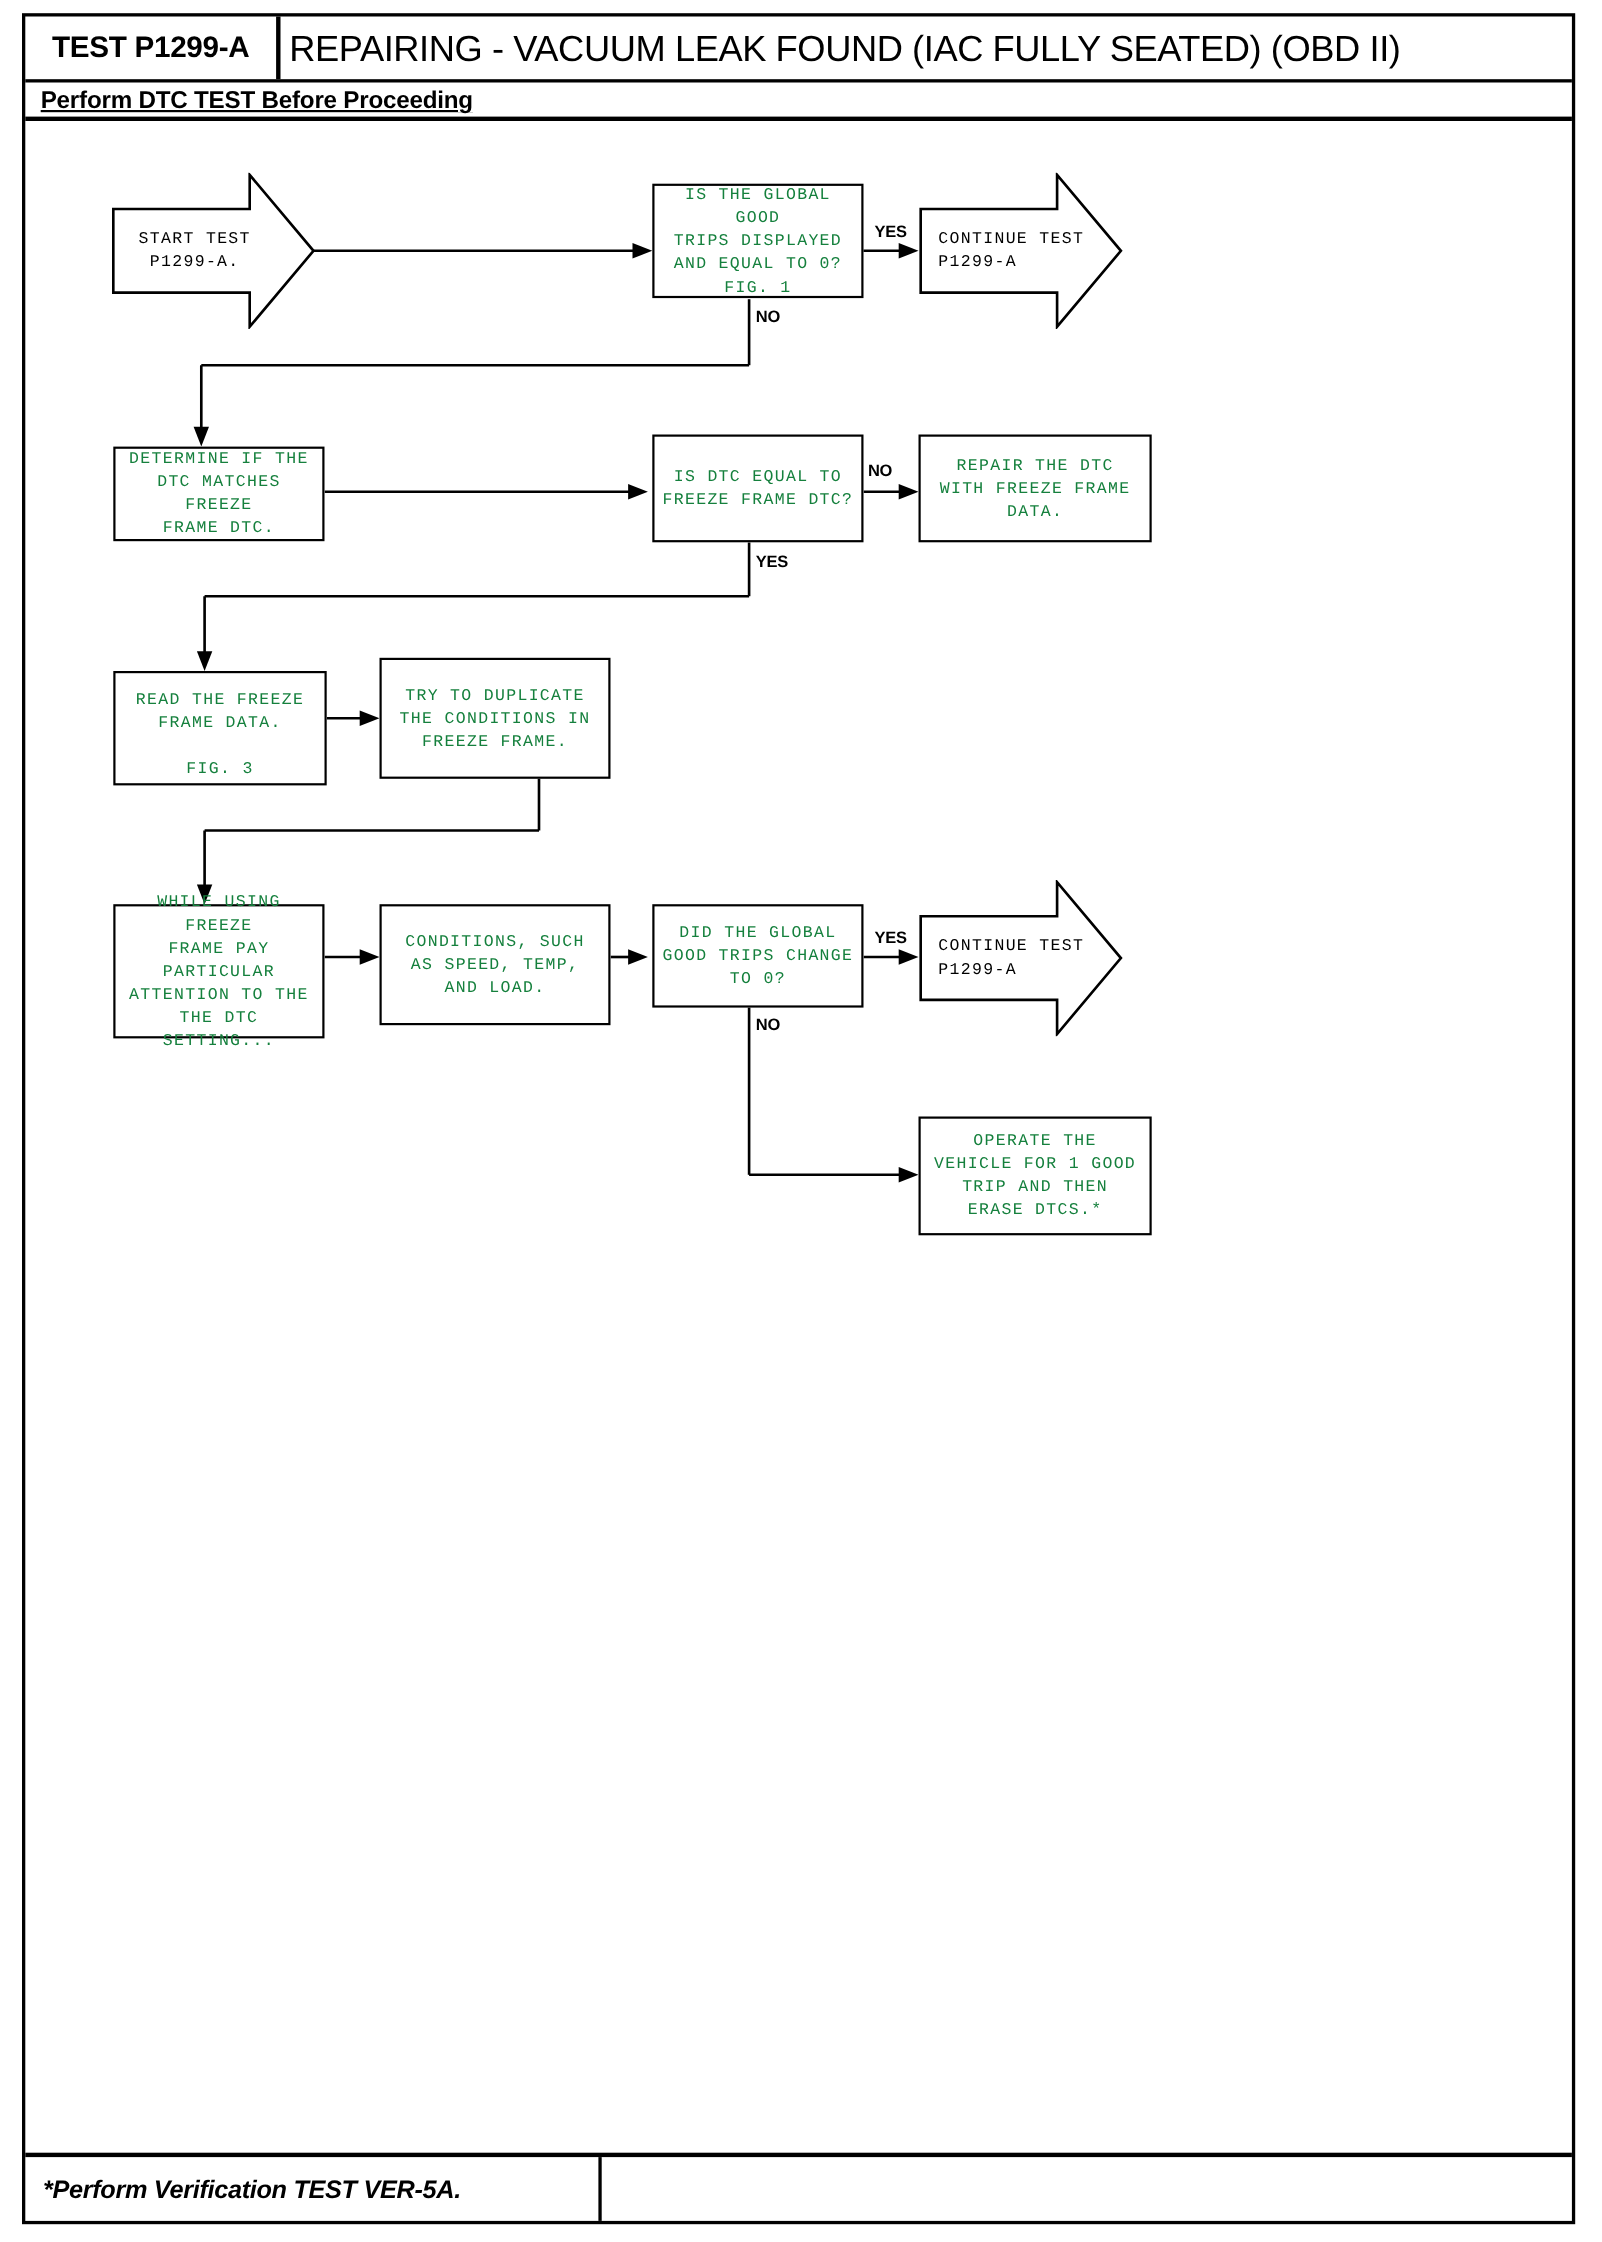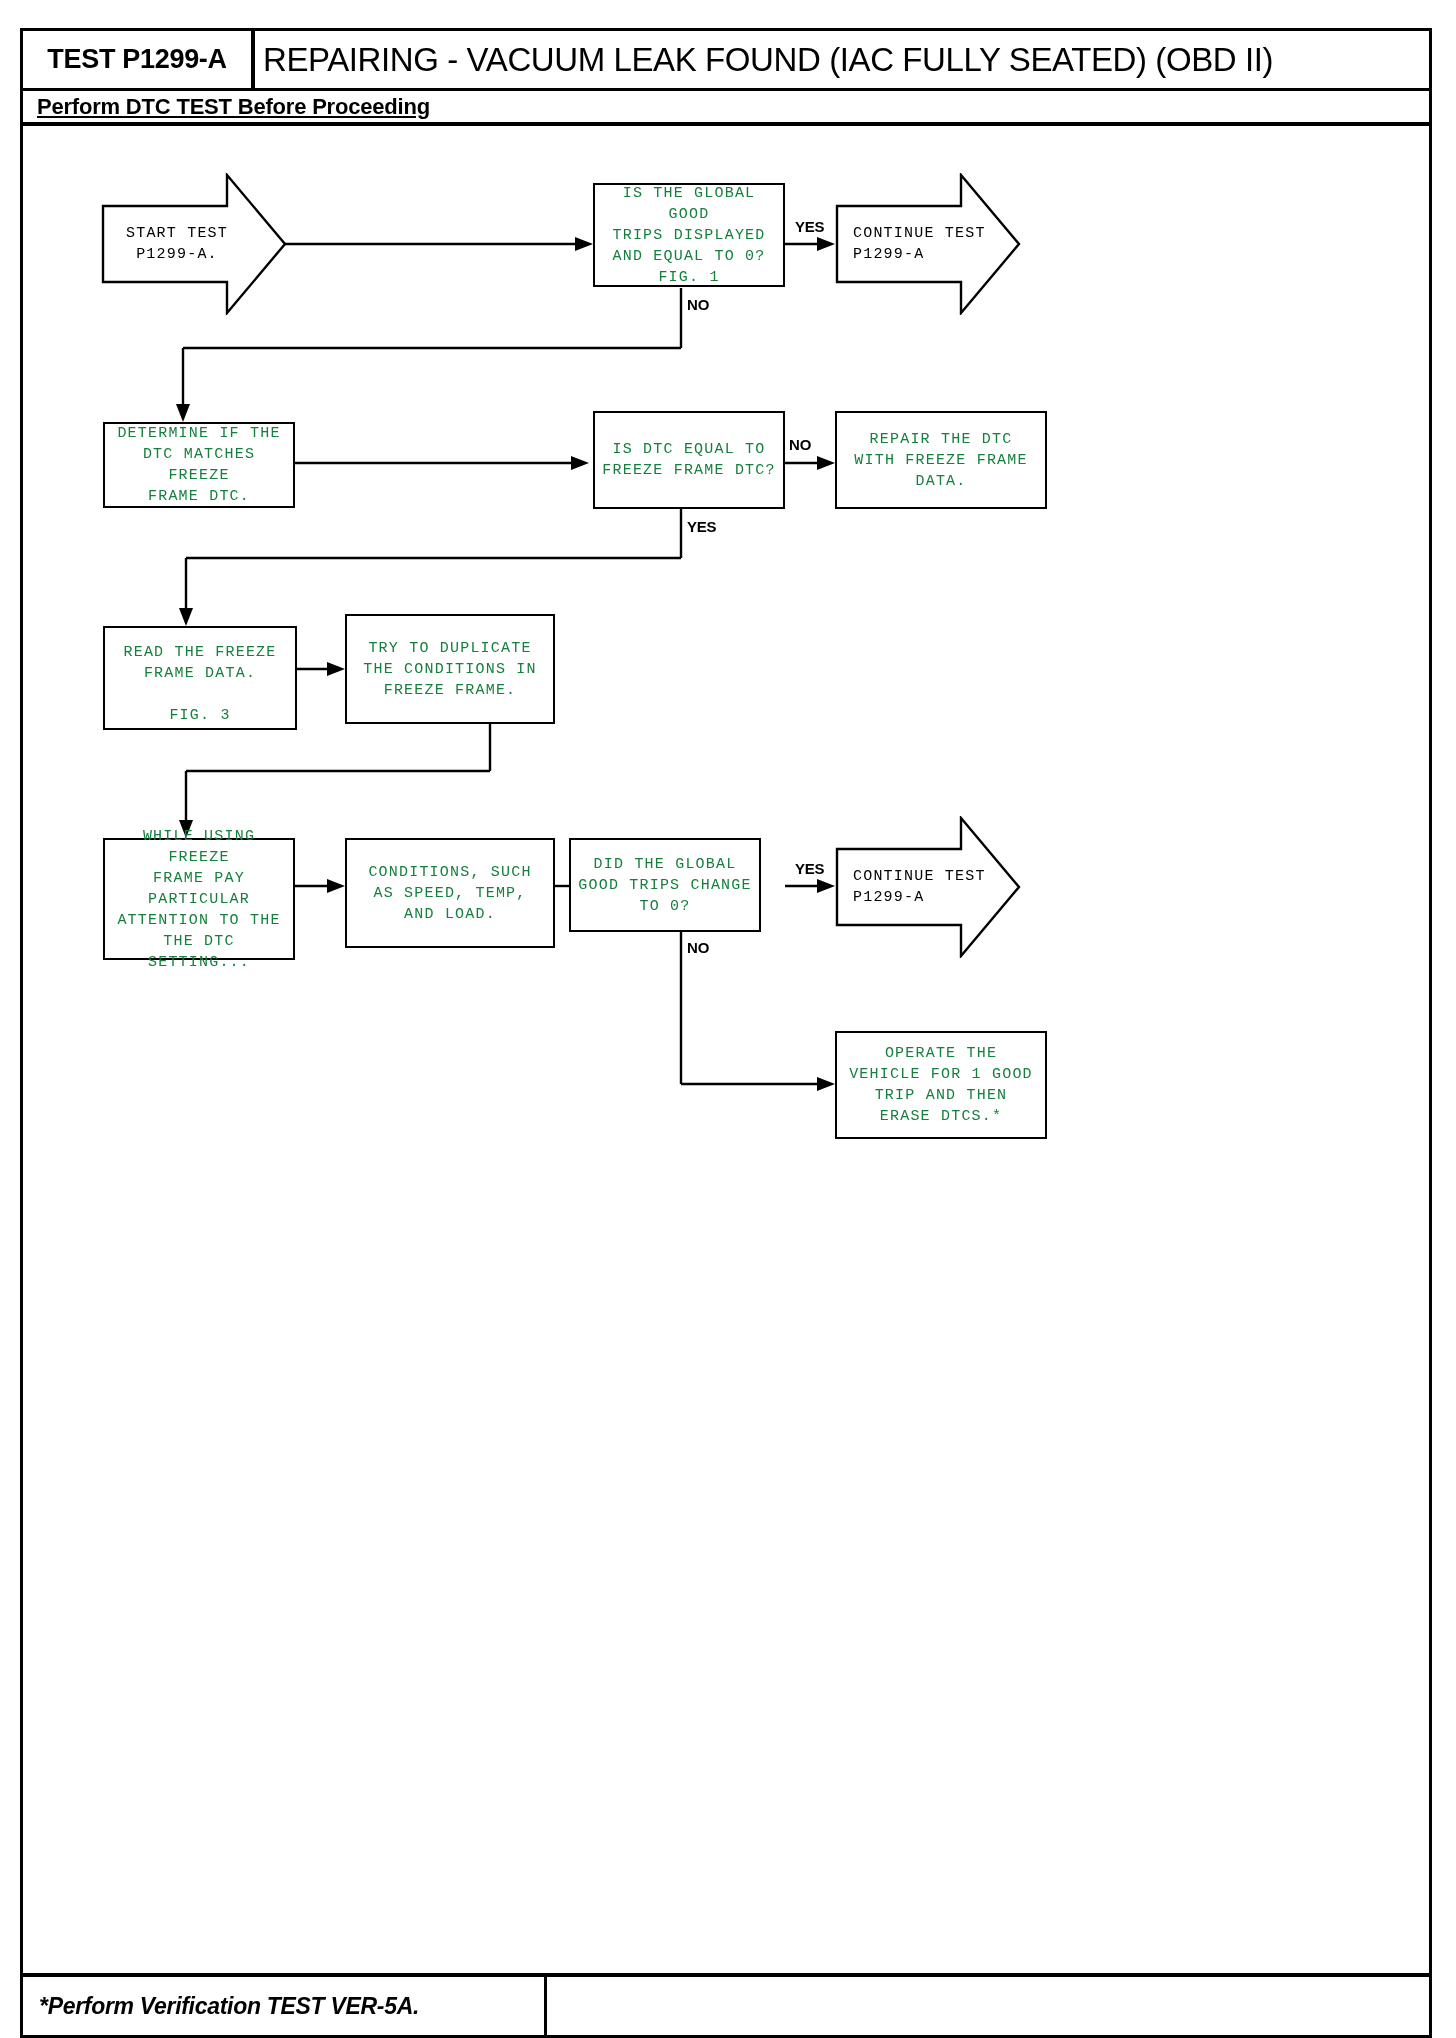--- a/index.html
+++ b/index.html
@@ -7,21 +7,20 @@
     width:1456px;height:2038px;
     font-family:"Liberation Sans",sans-serif;
     -webkit-font-smoothing:none;
   }
   .page{
     position:absolute;left:20px;top:12px;
     width:1412px;height:2010px;
     border:3px solid #000;
     box-sizing:border-box;
     background:#fff;
-    margin-top:16px;
   }
   
   .hdr-top{
     position:absolute;left:0;top:0;width:100%;height:60px;
     box-sizing:border-box;
     border-bottom:3px solid #000;
   }
   .hdr-code{
     position:absolute;left:0;top:0;width:232px;height:57px;
     box-sizing:border-box;
@@ -234,21 +233,21 @@
     <div class="node" style="left:80px;top:712px;width:192px;height:122px;">WHILE USING FREEZE
 FRAME PAY
 PARTICULAR
 ATTENTION TO THE
 THE DTC SETTING...</div>
 
     <div class="node" style="left:322px;top:712px;width:210px;height:110px;">CONDITIONS, SUCH
 AS SPEED, TEMP,
 AND LOAD.</div>
 
-    <div class="node" style="left:546px;top:712px;width:192px;height:94px;">DID THE GLOBAL
+    <div class="node" style="left:570px;top:712px;width:192px;height:94px;">DID THE GLOBAL
 GOOD TRIPS CHANGE
 TO 0?</div>
 
     <div class="arrowbox" style="left:812px;top:690px;width:186px;height:142px;">
       <svg width="186" height="142" viewBox="0 0 186 142">
         <polygon points="2,33 126,33 126,2 184,71 126,140 126,109 2,109" fill="#ffffff" stroke="#000000" stroke-width="2.4" stroke-linejoin="miter"></polygon>
       </svg>
       <div class="lbl" style="justify-content:flex-start;padding-left:18px;padding-right:0;text-align:left;">CONTINUE TEST
 P1299-A</div>
     </div>

